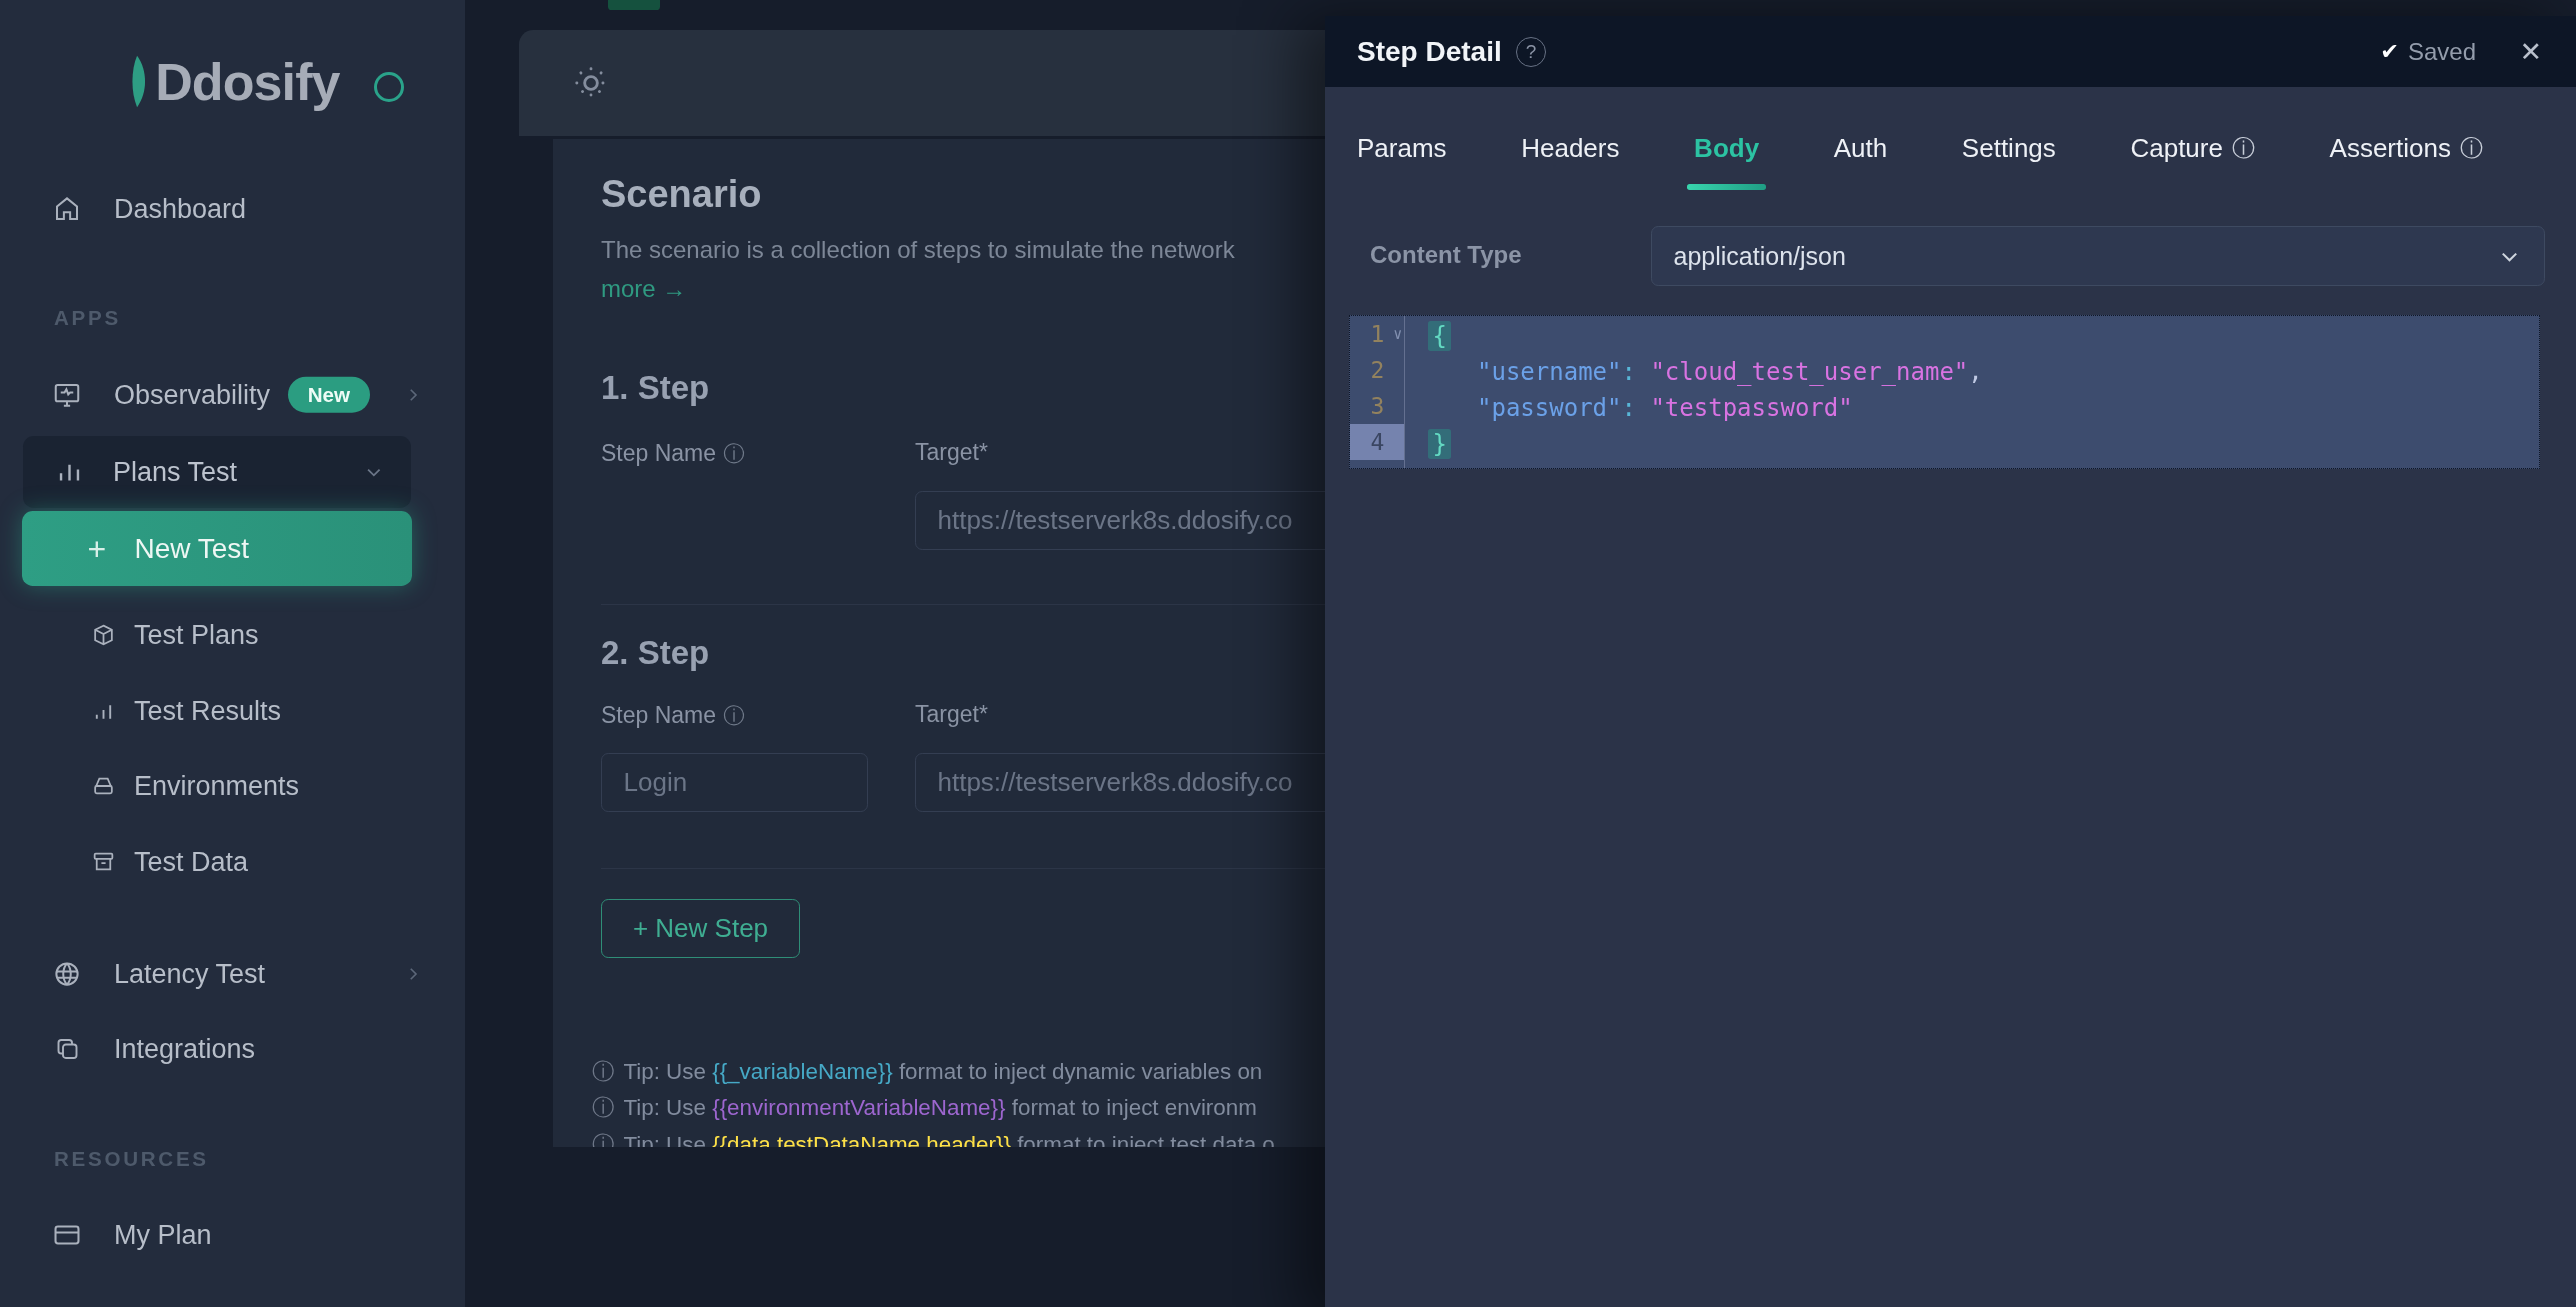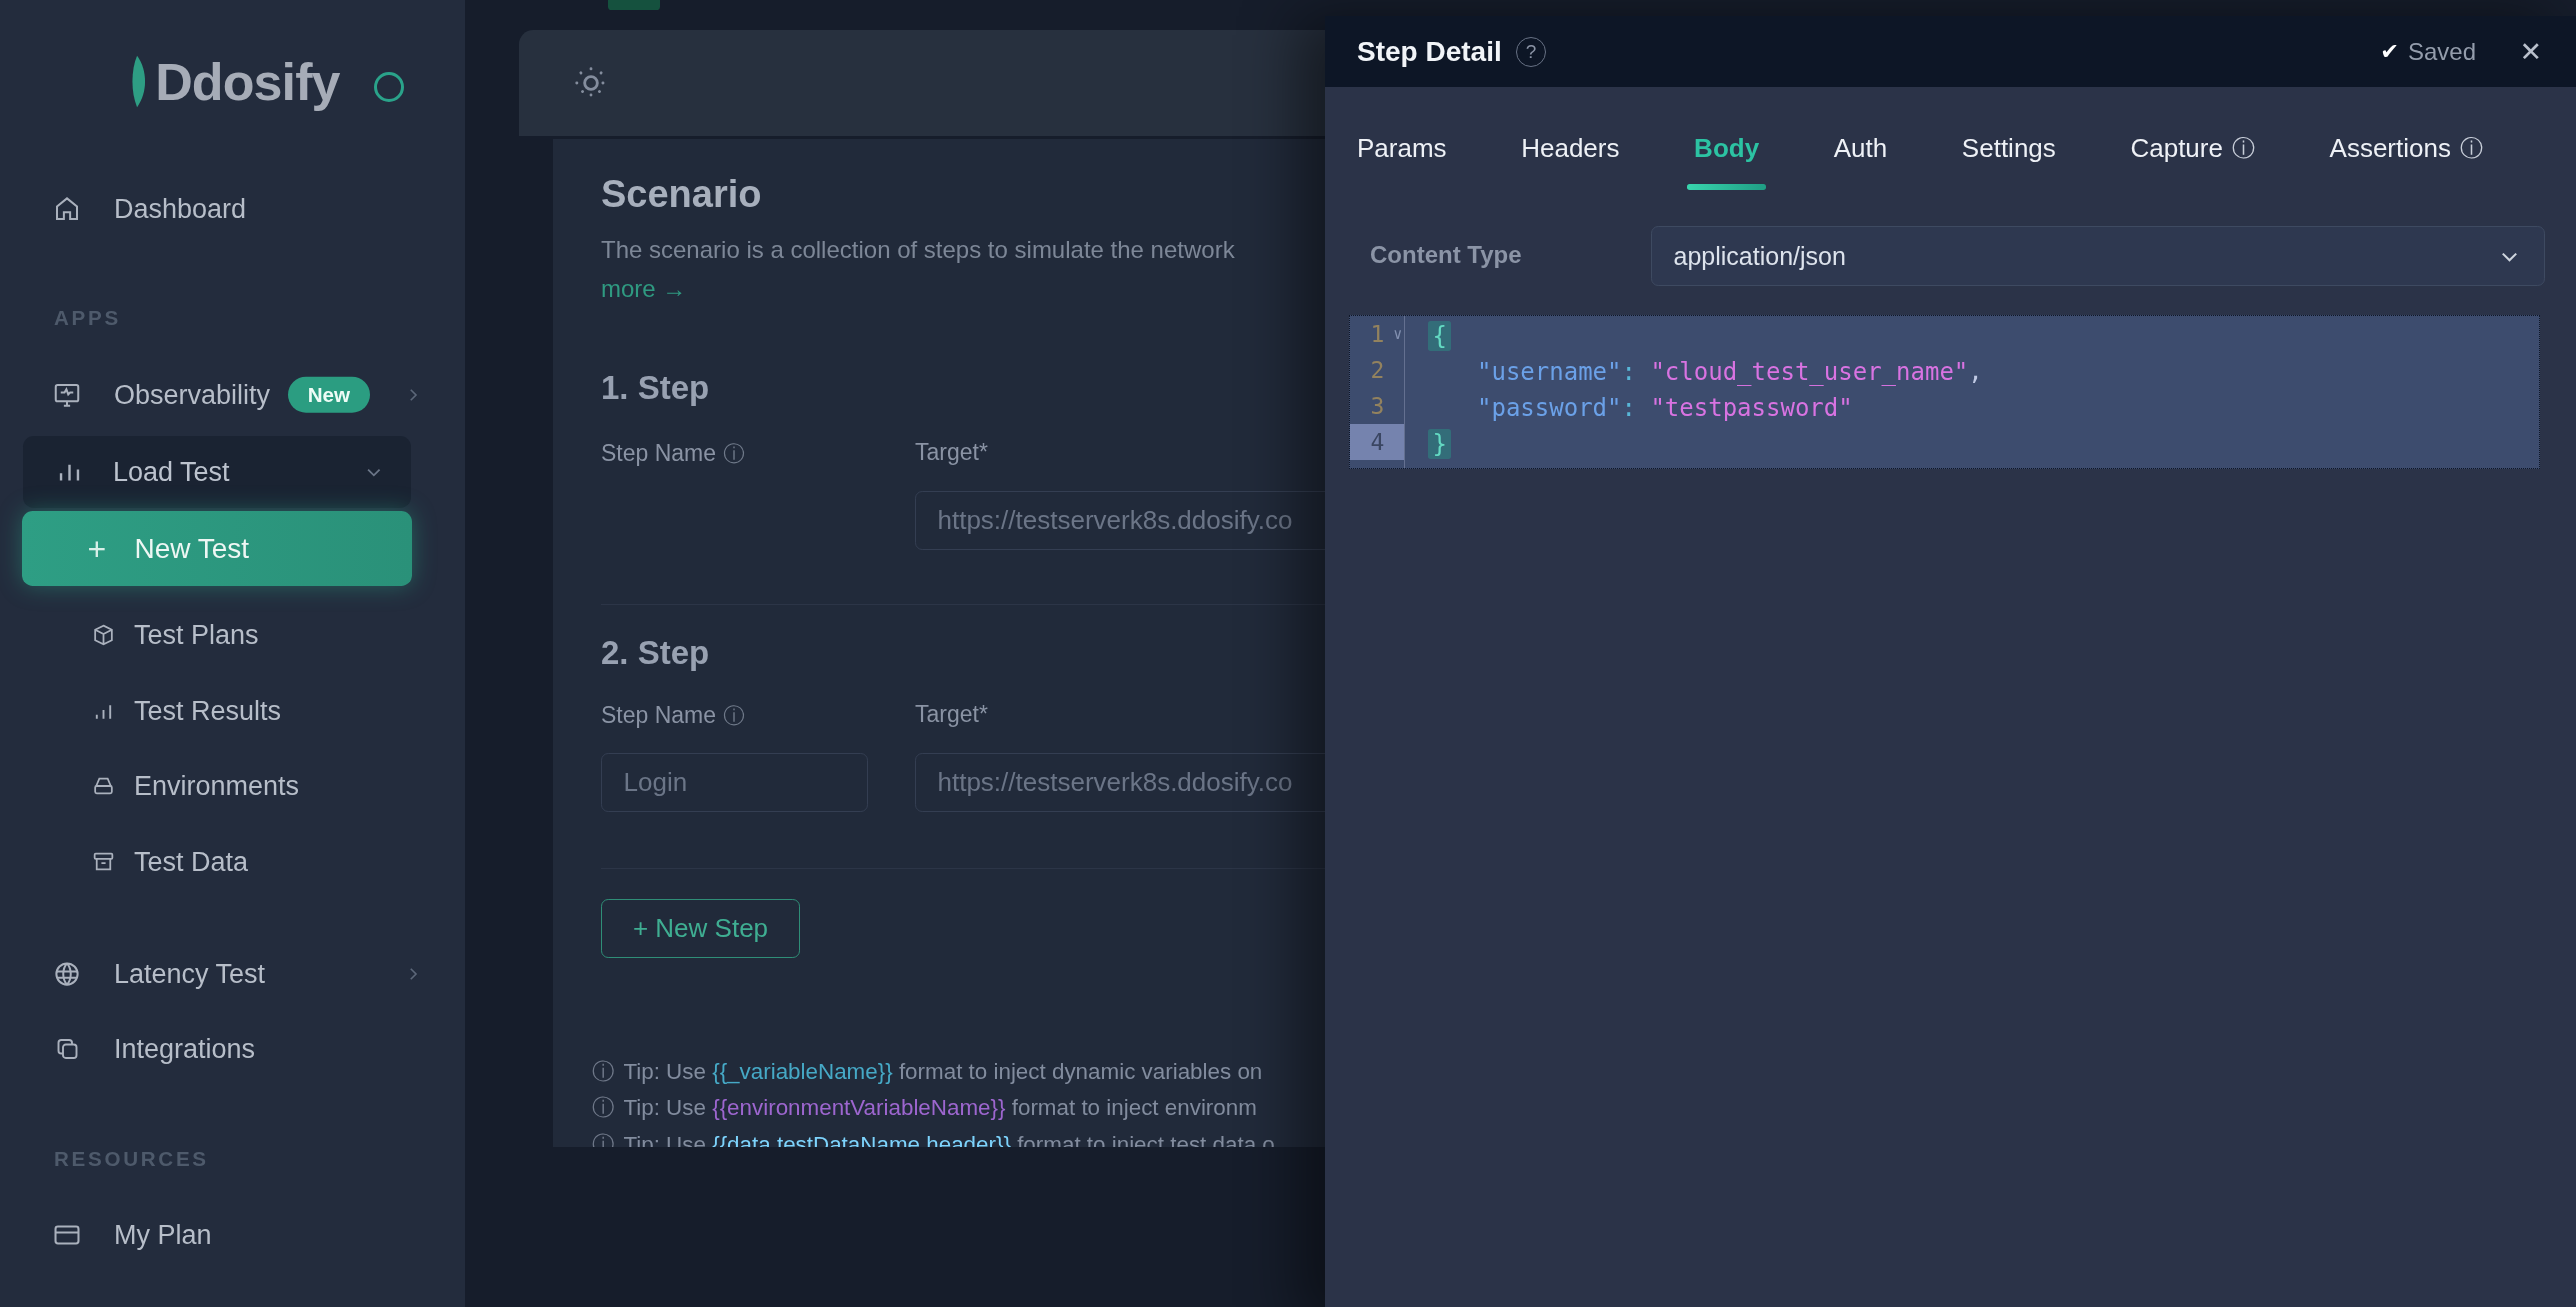--- a/index.html
+++ b/index.html
@@ -55,21 +55,21 @@
 
   .new-step-btn { position:absolute; left:48px; top:760px; width:199px; height:59px; background:transparent;
                   border:1.8px solid #2f8e77; border-radius:7.2px; color:#3fae92; font-size:26px;
                   font-family:"Liberation Sans",sans-serif; cursor:pointer; }
 
   .tip-row { position:absolute; left:39px; width:742px; font-size:22.4px; color:#828c9e; white-space:nowrap;
              display:flex; align-items:center; gap:9px; }
   .tip-row .info { color:#6f7889; font-size:22.4px; }
   .tip-code-1 { color:#46a9c6; }
   .tip-code-2 { color:#9d66cf; }
-  .tip-code-3 { color:#7dd3fc; }
+  .tip-code-3 { color:#fde047; }
 
   
   .drawer { position:absolute; left:1325px; top:0; width:1251px; height:1308px; background:#2b3348;
             box-shadow:-27px 0 54px rgba(0,0,0,.45);margin-top:16px; }
   .drawer-header { position:absolute; left:0; top:0; width:100%; height:71px; background:#0d1626;
                    display:flex; align-items:center; }
   .drawer-title { margin-left:32px; font-size:28px; font-weight:600; color:#f1f4f8; }
   .help-circle { margin-left:14.3px; width:30px; height:30px; border:1.8px solid #677184; border-radius:50%;
                  display:flex; align-items:center; justify-content:center; font-size:19px; color:#8b94a6; }
   .saved-group { position:absolute; right:100px; display:flex; align-items:center; gap:9px; }
@@ -149,21 +149,21 @@
         </svg>
     </span>
   </div>
 
   <div class="loadtest-card">
     <span class="ic">
       <svg width="29" height="29" viewBox="0 0 24 24" fill="none" stroke="currentColor" stroke-width="2">
           <path d="M5 19 V13 M12 19 V6 M19 19 V10"></path>
         </svg>
     </span>
-    <span class="lbl">Load Test</span>
+    <span class="lbl">Plans Test</span>
     <span class="chev">
       <svg width="19.7" height="19.7" viewBox="0 0 24 24" fill="none" stroke="currentColor" stroke-width="2.2">
           <path d="M5 9 l7 7 7-7"></path>
         </svg>
     </span>
   </div>
 
   <div class="newtest-card">
     <span class="plus">+</span>
     <span class="lbl">New Test</span>

